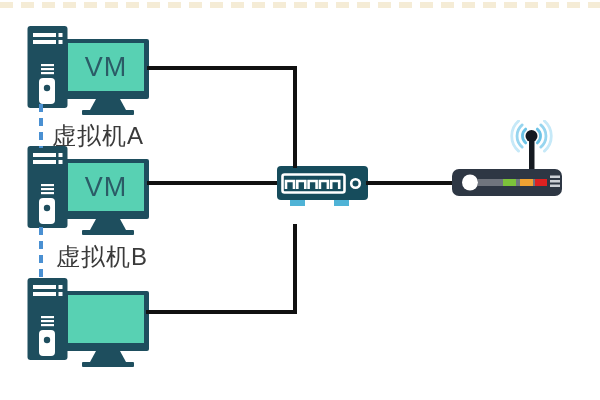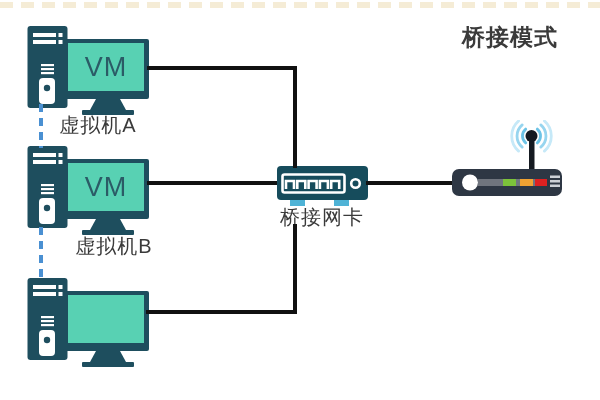--- a/index.html
+++ b/index.html
@@ -9,24 +9,24 @@
   }
   .top-border{
     position:absolute;left:0;top:2px;width:600px;height:6px;
     background:repeating-linear-gradient(90deg,var(--top-border-cream,#F5ECD6) 0 13px,transparent 13px 21px);
   }
   .title{
     position:absolute;left:430px;top:22px;width:160px;text-align:center;
     font-size:23px;font-weight:700;letter-spacing:1px;
   }
   .node-label{
-    position:absolute;width:160px;text-align:center;font-size:20px;letter-spacing:1px;
+    position:absolute;width:160px;text-align:center;font-size:24px;letter-spacing:1px;margin-top:8px;
   }
   .lbl-vm-a{left:18px;top:112px;}
-  .lbl-vm-b{left:34px;top:233px;}
+  .lbl-vm-b{left:22px;top:233px;}
   .lbl-host{left:18px;top:365px;}
   .lbl-bridge{left:242px;top:204px;}
   .lbl-gateway{left:420px;top:204px;}
 
   .pc{position:absolute;width:125px;height:92px;}
   .pc-a{left:27px;top:26px;}
   .pc-b{left:27px;top:146px;}
   .pc-host{left:27px;top:278px;}
   .switch{position:absolute;left:277px;top:166px;width:92px;height:44px;}
   .router{position:absolute;left:448px;top:120px;width:120px;height:80px;}
@@ -59,21 +59,20 @@
   .dash-1{top:104px;height:44px;}
   .dash-2{top:227px;height:52px;}
 </style>
 </head>
 <body>
 
 <div class="canvas">
 
   <div class="top-border"></div>
 
-  <div class="title">桥接模式</div>
 
   <svg class="pc pc-a" viewBox="0 0 125 92">
     <rect class="f-teal" x="0.5" y="0" width="40" height="82" rx="3"></rect>
     <g>
       <rect class="f-white" x="6" y="7" width="23" height="4"></rect>
       <rect class="f-white" x="31.5" y="7" width="4" height="4"></rect>
       <rect class="f-white" x="6" y="14" width="23" height="4"></rect>
       <rect class="f-white" x="31.5" y="14" width="4" height="4"></rect>
       <rect class="f-white" x="14" y="38" width="13" height="2.2"></rect>
       <rect class="f-white" x="14" y="42" width="13" height="2.2"></rect>
@@ -137,21 +136,20 @@
       <path class="sw-stroke" d="M9,23 L9,15 L17,15 L17,23"></path>
       <path class="sw-stroke" d="M20.3,23 L20.3,15 L28.3,15 L28.3,23"></path>
       <path class="sw-stroke" d="M31.6,23 L31.6,15 L39.6,15 L39.6,23"></path>
       <path class="sw-stroke" d="M42.9,23 L42.9,15 L50.9,15 L50.9,23"></path>
       <path class="sw-stroke" d="M54.2,23 L54.2,15 L62.2,15 L62.2,23"></path>
     </g>
     <circle class="sw-stroke" cx="78.5" cy="17.5" r="4.3"></circle>
     <rect class="sw-feet" x="13" y="34" width="15" height="6"></rect>
     <rect class="sw-feet" x="57" y="34" width="15" height="6"></rect>
   </svg>
-  <div class="node-label lbl-bridge">桥接网卡</div>
 
   <svg class="router" viewBox="0 0 120 80">
     <g>
       <path class="wifi wifi-1" d="M77.7,9.1 A9,9 0 0 0 77.7,22.9"></path>
       <path class="wifi wifi-2" d="M74.2,4.9 A14.5,14.5 0 0 0 74.2,27.1"></path>
       <path class="wifi wifi-3" d="M70.6,0.9 A20,20 0 0 0 70.6,31.1"></path>
       <path class="wifi wifi-1" d="M89.3,9.1 A9,9 0 0 1 89.3,22.9"></path>
       <path class="wifi wifi-2" d="M92.8,4.9 A14.5,14.5 0 0 1 92.8,27.1"></path>
       <path class="wifi wifi-3" d="M96.4,0.9 A20,20 0 0 1 96.4,31.1"></path>
     </g>

